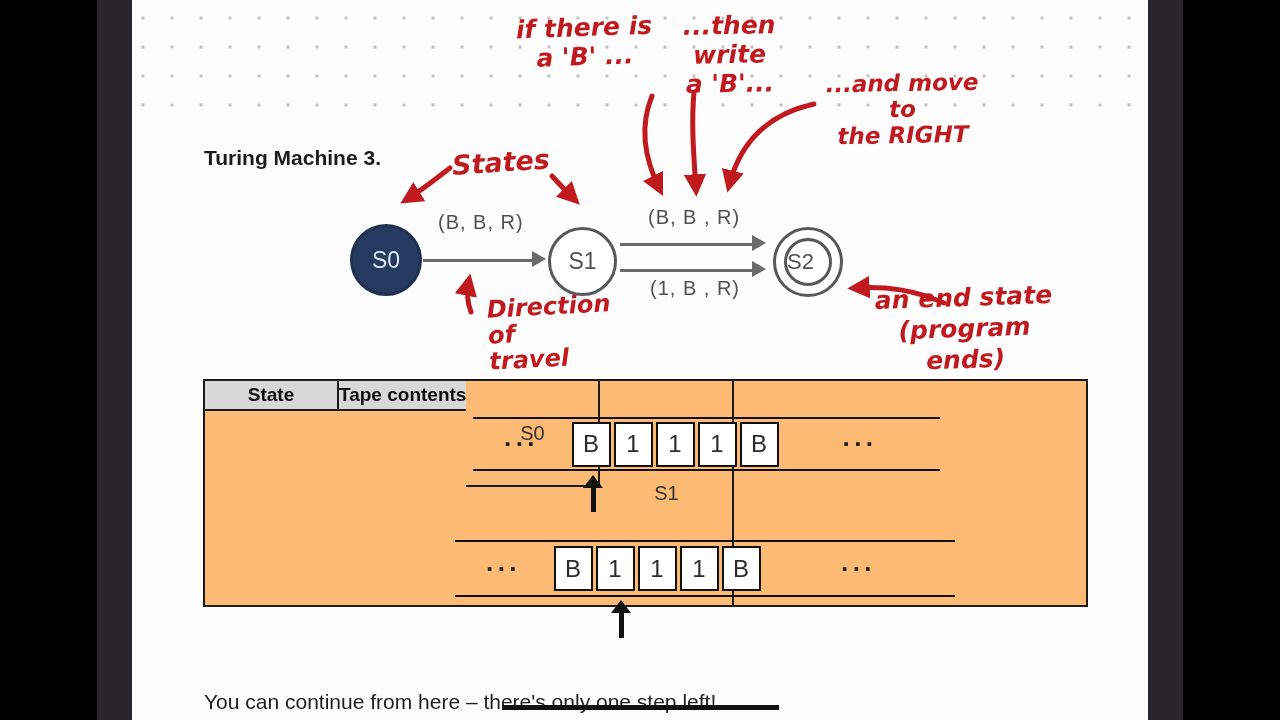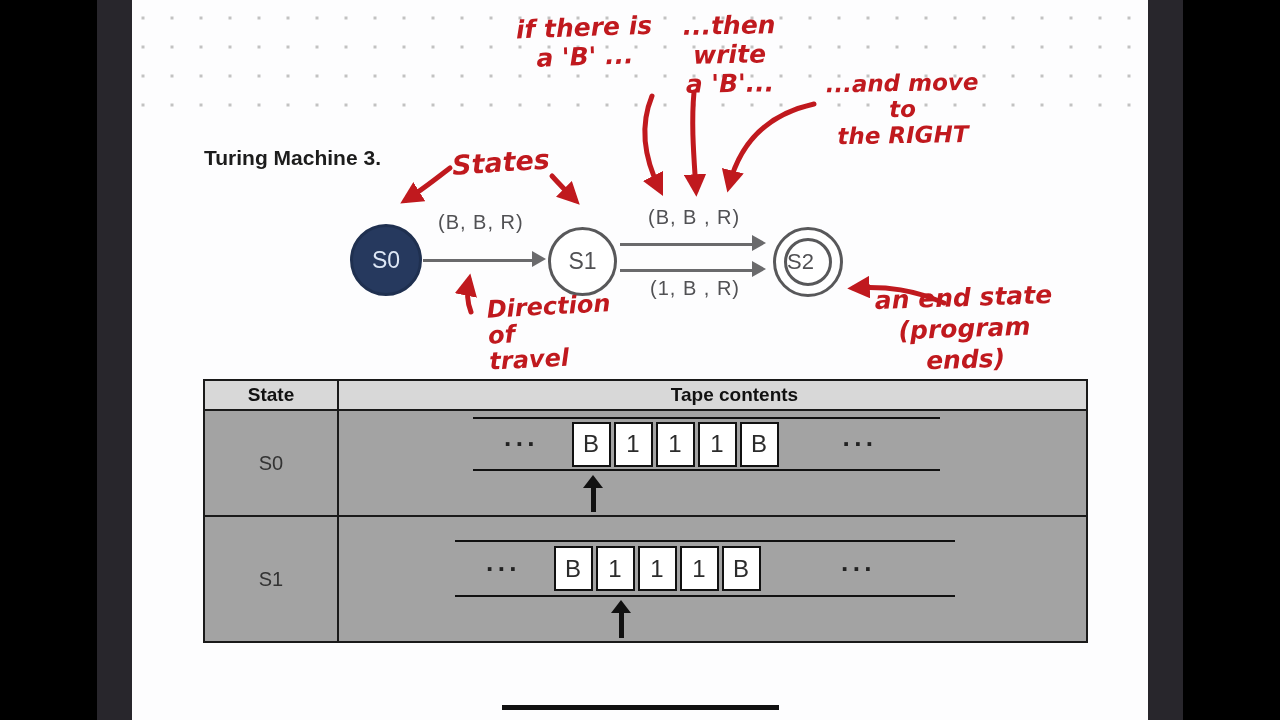--- a/index.html
+++ b/index.html
@@ -32,30 +32,30 @@
 
   
   .ink-note {
     position:absolute; color:#c0191e; font-style:italic; font-weight:bold;
     font-family:"DejaVu Sans", sans-serif; font-size:25px; line-height:29px;
     text-align:center; display:flex; flex-direction:column;
   }
   .ink-svg { position:absolute; left:0; top:0; }
 
   
-  .ttable { position:absolute; left:71px; top:379px; width:885px; height:264px; border:2.5px solid #1a1a1a; display:flex; flex-direction:column; background:#a3a3a3; }
+  .ttable { position:absolute; left:71px; top:379px; width:885px; height:228px; border:2.5px solid #1a1a1a; display:flex; flex-direction:row; background:#fdba74; }
   .trow { display:flex; border-bottom:2.5px solid #1a1a1a; }
   .trow:last-child { border-bottom:none; }
   .thead { height:30px; background:#d8d8d8; }
   .thead .tc { font-weight:bold; font-size:19px; color:#111; }
   .r0 { height:106px; }
   .r1 { flex:1; }
   .tc { display:flex; align-items:center; justify-content:center; }
   .c1 { width:134px; border-right:2.5px solid #1a1a1a; font-size:20px; color:#333; }
-  .c2 { flex:1;padding-left:44px; }
+  .c2 { flex:1; }
 
   
   .tape { position:absolute; border-top:2.5px solid #111; border-bottom:2.5px solid #111; display:flex; align-items:center; background:transparent; }
   .tape .ell { font-size:26px; font-weight:bold; color:#222; text-align:center; letter-spacing:3px; line-height:10px; }
   .tape .grow { flex:1; }
   .tape .cell { width:39px; height:45px; border:2.5px solid #111; background:#fff; margin:0 1.5px; display:flex; align-items:center; justify-content:center; font-size:24px; color:#2b2b2b; }
   .head-arrow { position:absolute; width:22px; display:flex; flex-direction:column; }
   .tri-up { width:0; height:0; border-left:10px solid transparent; border-right:10px solid transparent; border-bottom:13px solid #111; margin:0 auto; }
   .stem { width:5px; background:#111; flex:1; margin:0 auto; }
 
@@ -176,14 +176,15 @@
     <div class="cell">1</div>
     <div class="cell">1</div>
     <div class="cell">B</div>
     <div class="ell grow">···</div>
   </div>
   <div class="head-arrow" style="left:478px; top:600px; height:38px;">
     <div class="tri-up"></div>
     <div class="stem"></div>
   </div>
 
+  <div class="footer-text">You can continue from here – there's only one step left!</div>
   <div class="marker-underline"></div>
 </div>
 
 </body></html>

